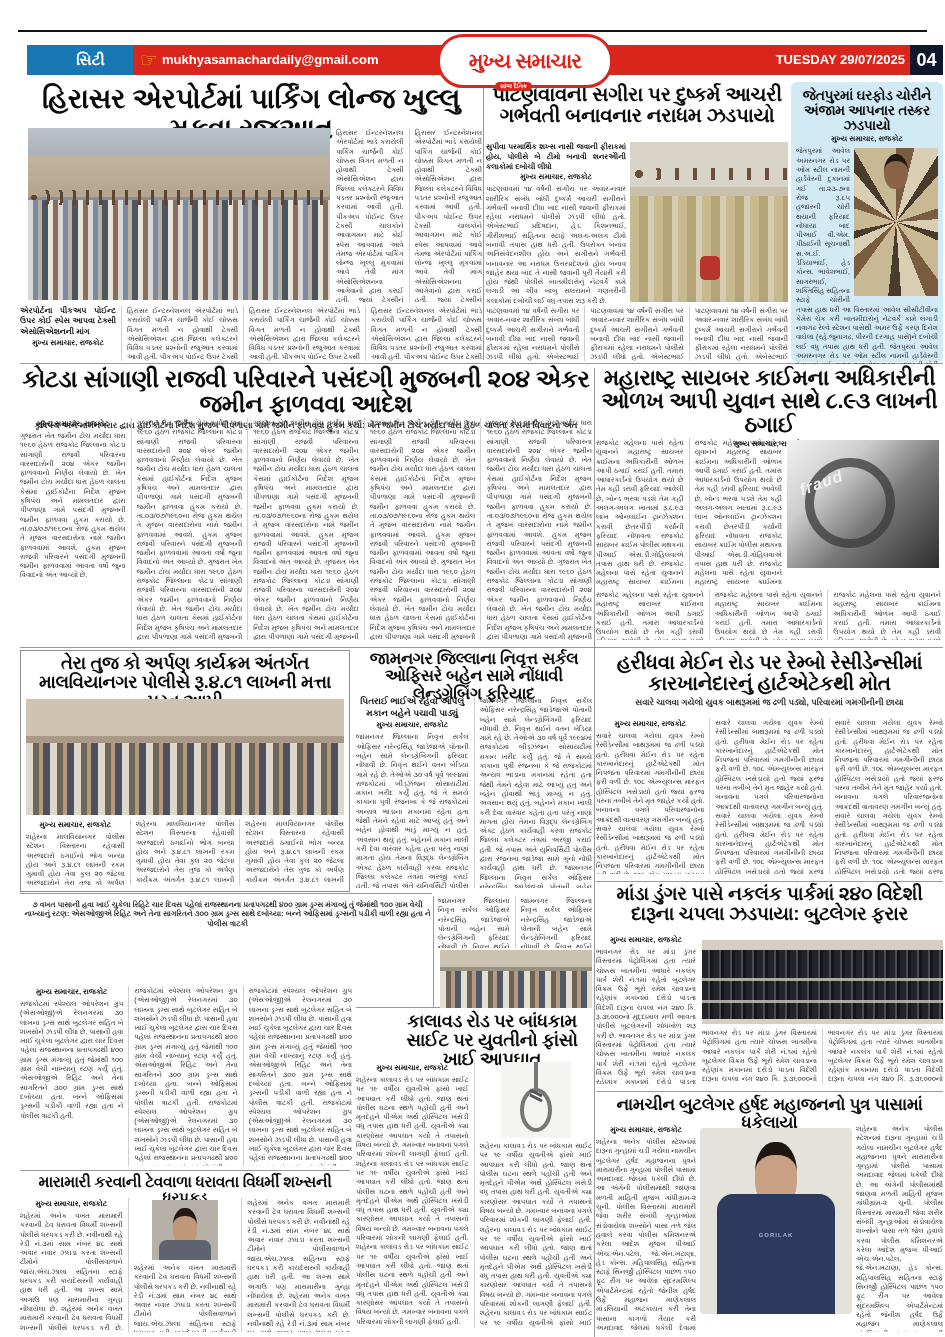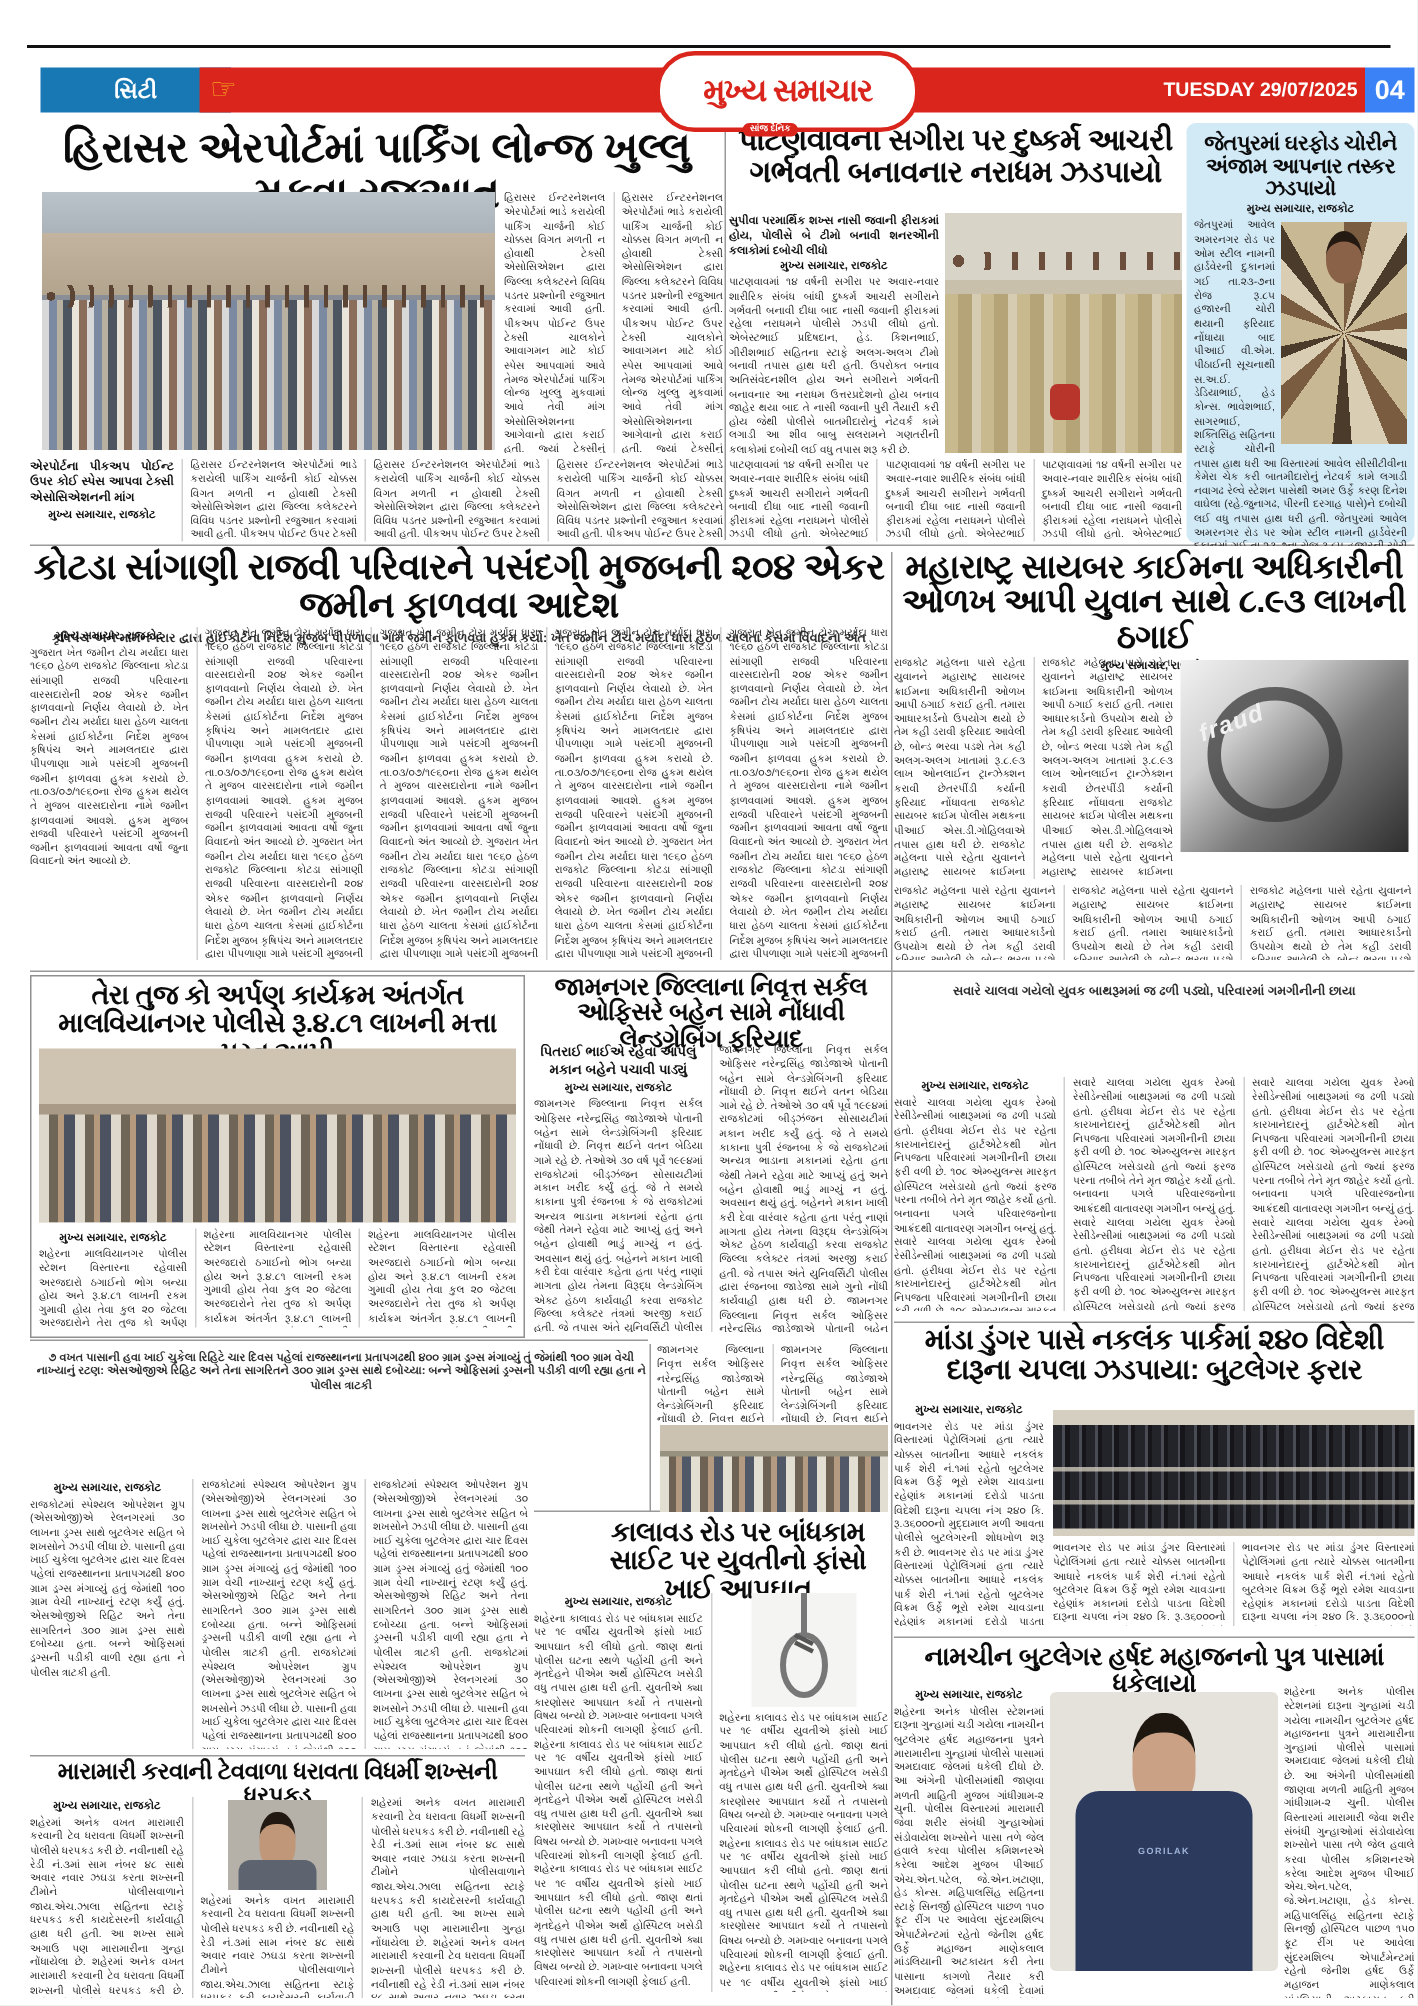--- a/index.html
+++ b/index.html
@@ -4,21 +4,21 @@
 <style>
   html,body{margin:0;padding:0;background:#e8e8e8;}
   #page{position:relative;width:945px;height:1337px;background:#ffffff;margin:0 auto;
         font-family:"Liberation Sans","DejaVu Sans",sans-serif;overflow:hidden;}
   .rule{position:absolute;background:#999;}
   .rule-dark{position:absolute;background:#111;}
   
   .hdr-red{position:absolute;background:#d9251c;}
   .hdr-blue{position:absolute;background:#1878b4;color:#fff;font-weight:bold;
             display:flex;align-items:center;justify-content:center;font-size:15px;}
-  .hdr-black{position:absolute;background:#3b82f6;color:#fff;font-weight:bold;
+  .hdr-black{position:absolute;background:#0f172a;color:#fff;font-weight:bold;
              display:flex;align-items:center;justify-content:center;font-size:18px;}
   .hdr-email{position:absolute;color:#fff;font-weight:bold;font-size:13px;line-height:30px;}
   .hdr-date{position:absolute;color:#fff;font-weight:bold;font-size:13px;line-height:30px;text-align:right;}
   .hand{position:absolute;color:#f6a41d;font-size:20px;line-height:30px;}
   .logo{position:absolute;background:#fff;border:3px solid #d9251c;border-radius:26px;
         display:flex;align-items:center;justify-content:center;z-index:5;}
   .logo-title{color:#d9251c;font-weight:bold;font-size:21px;letter-spacing:-1px;}
   .logo-tag{position:absolute;background:#d9251c;color:#fff;font-size:6px;font-weight:bold;
             border-radius:5px;padding:0 5px;line-height:9px;z-index:6;}
   
@@ -47,20 +47,21 @@
 <body>
 
 <div id="page">
 
   <div class="rule-dark" style="left:18px;top:30px;width:909px;height:2px;"></div>
   <div class="hdr-blue" style="left:27px;top:45px;width:127px;height:30px;">
       <span>સિટી</span>
     </div>
   <div class="hdr-red" style="left:133px;top:45px;width:777px;height:30px;"></div>
   <div class="hand" style="left:140px;top:45px;">☞</div>
+  <div class="hdr-email" style="left:162px;top:45px;width:260px;">mukhyasamachardaily@gmail.com</div>
   <div class="logo" style="left:437px;top:34px;width:170px;height:48px;">
     <span class="logo-title">મુખ્ય સમાચાર</span>
   </div>
   <div class="logo-tag" style="left:495px;top:82px;">સાંજ દૈનિક</div>
   <div class="hdr-date" style="left:720px;top:45px;width:185px;">TUESDAY 29/07/2025</div>
   <div class="hdr-black" style="left:910px;top:45px;width:33px;height:30px;">
       <span>04</span>
     </div>
 
   <div class="rule" style="left:483px;top:86px;width:1px;height:274px;"></div>
@@ -188,20 +189,21 @@
   </div>
 
   <div class="art" style="left:438px;top:896px;width:154px;height:52px;">
     <div class="row" style="left:0;top:0;width:154px;height:52px;">
       <div class="col">જામનગર જિલ્લાના નિવૃત્ત સર્કલ ઓફિસર નરેન્દ્રસિંહ જાડેજાએ પોતાની બહેન સામે લેન્ડગ્રેબિંગની ફરિયાદ નોંધાવી છે. નિવૃત્ત થઈને વતન બેડિયા ગામે રહે છે. તેઓએ ૩૦ વર્ષ પૂર્વે ૧૯૯૪માં રાજકોટમાં બીડ્ઝંજન સોસાયટીમાં મકાન ખરીદ કર્યું હતું. જે તે સમયે કાકાના પુત્રી રંજનબા કે જે રાજકોટમાં અન્યત્ર ભાડાના મકાનમાં રહેતા હતા જેથી તેમને રહેવા માટે આપ્યું હતું અને બહેન હોવાથી ભાડું માગ્યું ન હતું. અવસાન થયું હતું. બહેનને મકાન ખાલી કરી દેવા વારંવાર કહેતા હતા પરંતુ નાણાં માગતા હોય તેમના વિરૂદ્ધ લેન્ડગ્રેબિંગ એક્ટ હેઠળ કાર્યવાહી કરવા રાજકોટ જિલ્લા કલેક્ટર તંત્રમાં અરજી કરાઈ હતી. જે તપાસ અંતે યુનિવર્સિટી પોલીસ દ્વારા રંજનબા જાડેજા સામે ગુનો નોંધી કાર્યવાહી હાથ ધરી છે.</div>
       <div class="col">જામનગર જિલ્લાના નિવૃત્ત સર્કલ ઓફિસર નરેન્દ્રસિંહ જાડેજાએ પોતાની બહેન સામે લેન્ડગ્રેબિંગની ફરિયાદ નોંધાવી છે. નિવૃત્ત થઈને વતન બેડિયા ગામે રહે છે. તેઓએ ૩૦ વર્ષ પૂર્વે ૧૯૯૪માં રાજકોટમાં બીડ્ઝંજન સોસાયટીમાં મકાન ખરીદ કર્યું હતું. જે તે સમયે કાકાના પુત્રી રંજનબા કે જે રાજકોટમાં અન્યત્ર ભાડાના મકાનમાં રહેતા હતા જેથી તેમને રહેવા માટે આપ્યું હતું અને બહેન હોવાથી ભાડું માગ્યું ન હતું. અવસાન થયું હતું. બહેનને મકાન ખાલી કરી દેવા વારંવાર કહેતા હતા પરંતુ નાણાં માગતા હોય તેમના વિરૂદ્ધ લેન્ડગ્રેબિંગ એક્ટ હેઠળ કાર્યવાહી કરવા રાજકોટ જિલ્લા કલેક્ટર તંત્રમાં અરજી કરાઈ હતી. જે તપાસ અંતે યુનિવર્સિટી પોલીસ દ્વારા રંજનબા જાડેજા સામે ગુનો નોંધી કાર્યવાહી હાથ ધરી છે.</div>
     </div>
   </div>
 
   <div class="art" style="left:596px;top:652px;width:347px;height:226px;">
+    <div class="hl" style="font-size:20px;">હરીધવા મેઈન રોડ પર રેમ્બો રેસીડેન્સીમાં કારખાનેદારનું હાર્ટએટેકથી મોત</div>
     <div class="sub" style="font-size:8.5px;height:12px;margin-top:3px;">સવારે ચાલવા ગયેલો યુવક બાથરૂમમાં જ ઢળી પડ્યો, પરિવારમાં ગમગીનીની છાયા</div>
     <div class="row" style="left:0;top:66px;width:347px;height:156px;">
       <div class="col">
         <div class="byl">મુખ્ય સમાચાર, રાજકોટ</div>
         <span>સવારે ચાલવા ગયેલા યુવક રેમ્બો રેસીડેન્સીમાં બાથરૂમમાં જ ઢળી પડ્યો હતો. હરીધવા મેઈન રોડ પર રહેતા કારખાનેદારનું હાર્ટએટેકથી મોત નિપજતા પરિવારમાં ગમગીનીની છાયા ફરી વળી છે. ૧૦૮ એમ્બ્યુલન્સ મારફત હોસ્પિટલ ખસેડાયો હતો જ્યાં ફરજ પરના તબીબે તેને મૃત જાહેર કર્યો હતો. બનાવના પગલે પરિવારજનોના આક્રંદથી વાતાવરણ ગમગીન બન્યું હતું. સવારે ચાલવા ગયેલા યુવક રેમ્બો રેસીડેન્સીમાં બાથરૂમમાં જ ઢળી પડ્યો હતો. હરીધવા મેઈન રોડ પર રહેતા કારખાનેદારનું હાર્ટએટેકથી મોત નિપજતા પરિવારમાં ગમગીનીની છાયા ફરી વળી છે. ૧૦૮ એમ્બ્યુલન્સ મારફત હોસ્પિટલ ખસેડાયો હતો જ્યાં ફરજ પરના તબીબે તેને મૃત જાહેર કર્યો હતો. બનાવના પગલે પરિવારજનોના આક્રંદથી વાતાવરણ ગમગીન બન્યું હતું.</span>
       </div>
       <div class="col">સવારે ચાલવા ગયેલા યુવક રેમ્બો રેસીડેન્સીમાં બાથરૂમમાં જ ઢળી પડ્યો હતો. હરીધવા મેઈન રોડ પર રહેતા કારખાનેદારનું હાર્ટએટેકથી મોત નિપજતા પરિવારમાં ગમગીનીની છાયા ફરી વળી છે. ૧૦૮ એમ્બ્યુલન્સ મારફત હોસ્પિટલ ખસેડાયો હતો જ્યાં ફરજ પરના તબીબે તેને મૃત જાહેર કર્યો હતો. બનાવના પગલે પરિવારજનોના આક્રંદથી વાતાવરણ ગમગીન બન્યું હતું. સવારે ચાલવા ગયેલા યુવક રેમ્બો રેસીડેન્સીમાં બાથરૂમમાં જ ઢળી પડ્યો હતો. હરીધવા મેઈન રોડ પર રહેતા કારખાનેદારનું હાર્ટએટેકથી મોત નિપજતા પરિવારમાં ગમગીનીની છાયા ફરી વળી છે. ૧૦૮ એમ્બ્યુલન્સ મારફત હોસ્પિટલ ખસેડાયો હતો જ્યાં ફરજ પરના તબીબે તેને મૃત જાહેર કર્યો હતો. બનાવના પગલે પરિવારજનોના આક્રંદથી વાતાવરણ ગમગીન બન્યું હતું.</div>
       <div class="col">સવારે ચાલવા ગયેલા યુવક રેમ્બો રેસીડેન્સીમાં બાથરૂમમાં જ ઢળી પડ્યો હતો. હરીધવા મેઈન રોડ પર રહેતા કારખાનેદારનું હાર્ટએટેકથી મોત નિપજતા પરિવારમાં ગમગીનીની છાયા ફરી વળી છે. ૧૦૮ એમ્બ્યુલન્સ મારફત હોસ્પિટલ ખસેડાયો હતો જ્યાં ફરજ પરના તબીબે તેને મૃત જાહેર કર્યો હતો. બનાવના પગલે પરિવારજનોના આક્રંદથી વાતાવરણ ગમગીન બન્યું હતું. સવારે ચાલવા ગયેલા યુવક રેમ્બો રેસીડેન્સીમાં બાથરૂમમાં જ ઢળી પડ્યો હતો. હરીધવા મેઈન રોડ પર રહેતા કારખાનેદારનું હાર્ટએટેકથી મોત નિપજતા પરિવારમાં ગમગીનીની છાયા ફરી વળી છે. ૧૦૮ એમ્બ્યુલન્સ મારફત હોસ્પિટલ ખસેડાયો હતો જ્યાં ફરજ પરના તબીબે તેને મૃત જાહેર કર્યો હતો. બનાવના પગલે પરિવારજનોના આક્રંદથી વાતાવરણ ગમગીન બન્યું હતું.</div>
     </div>
   </div>

